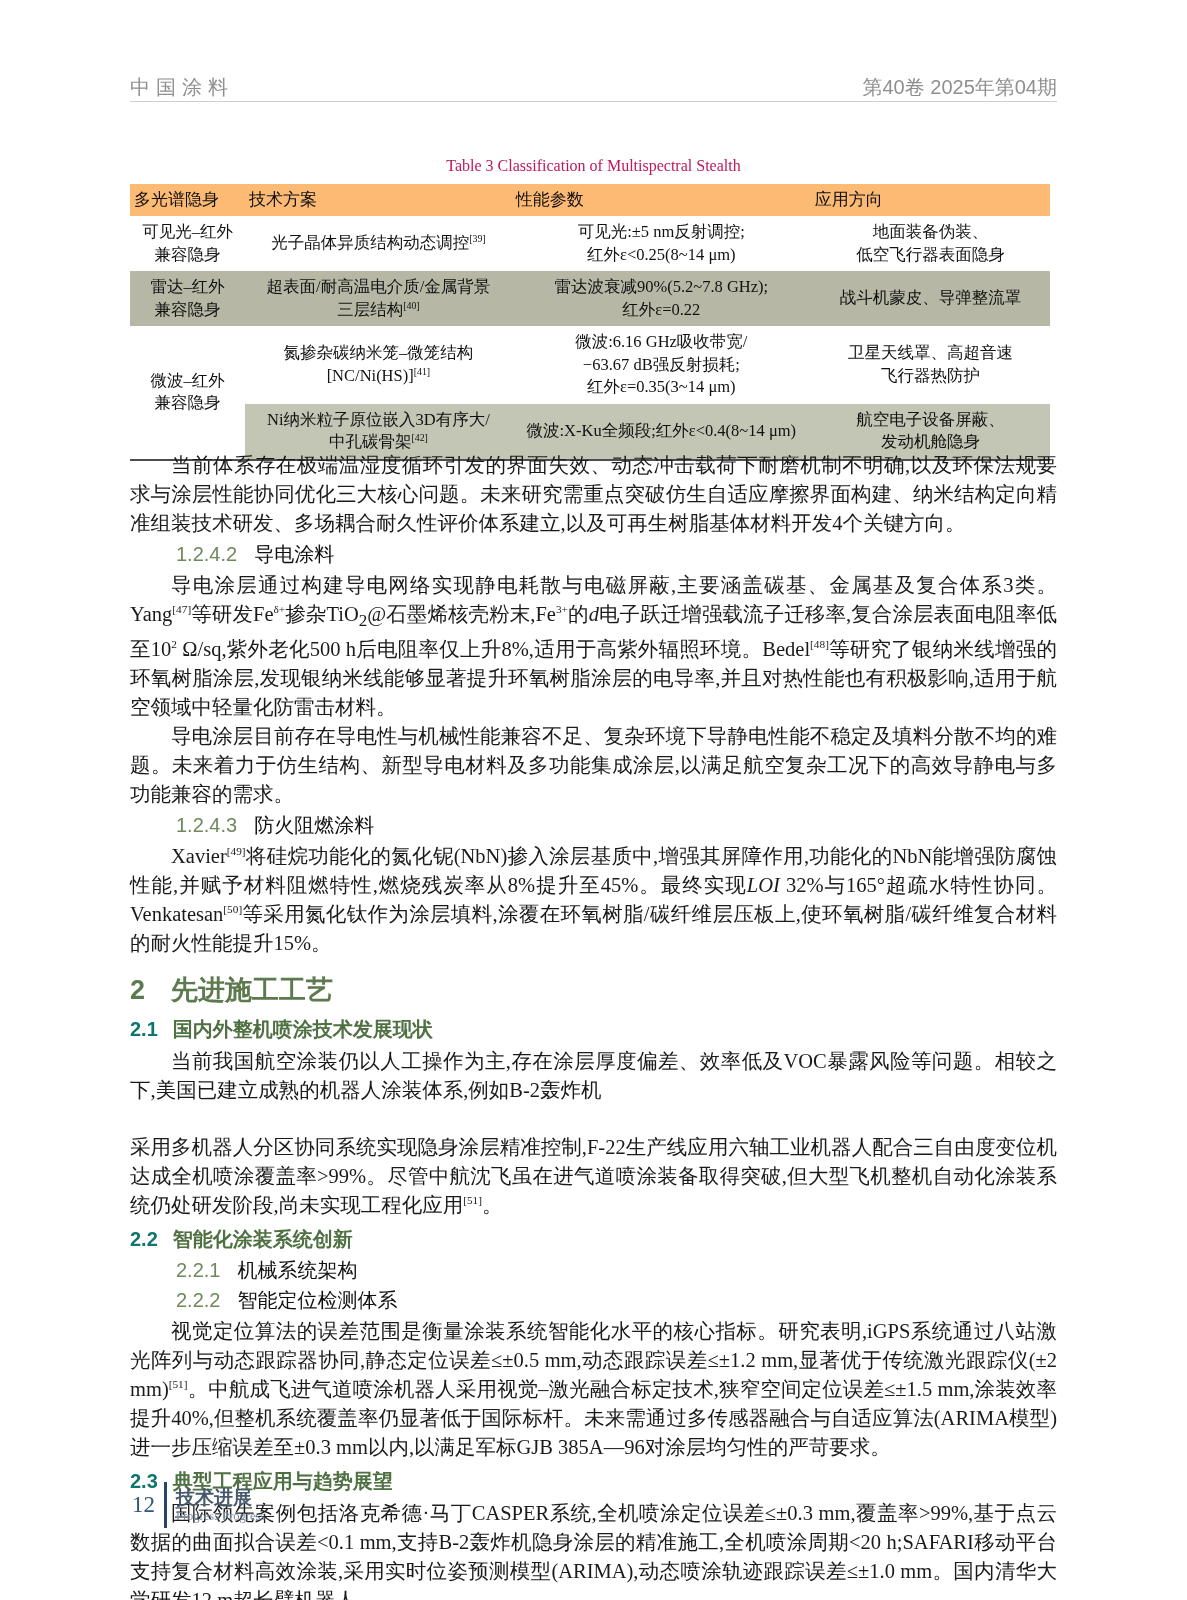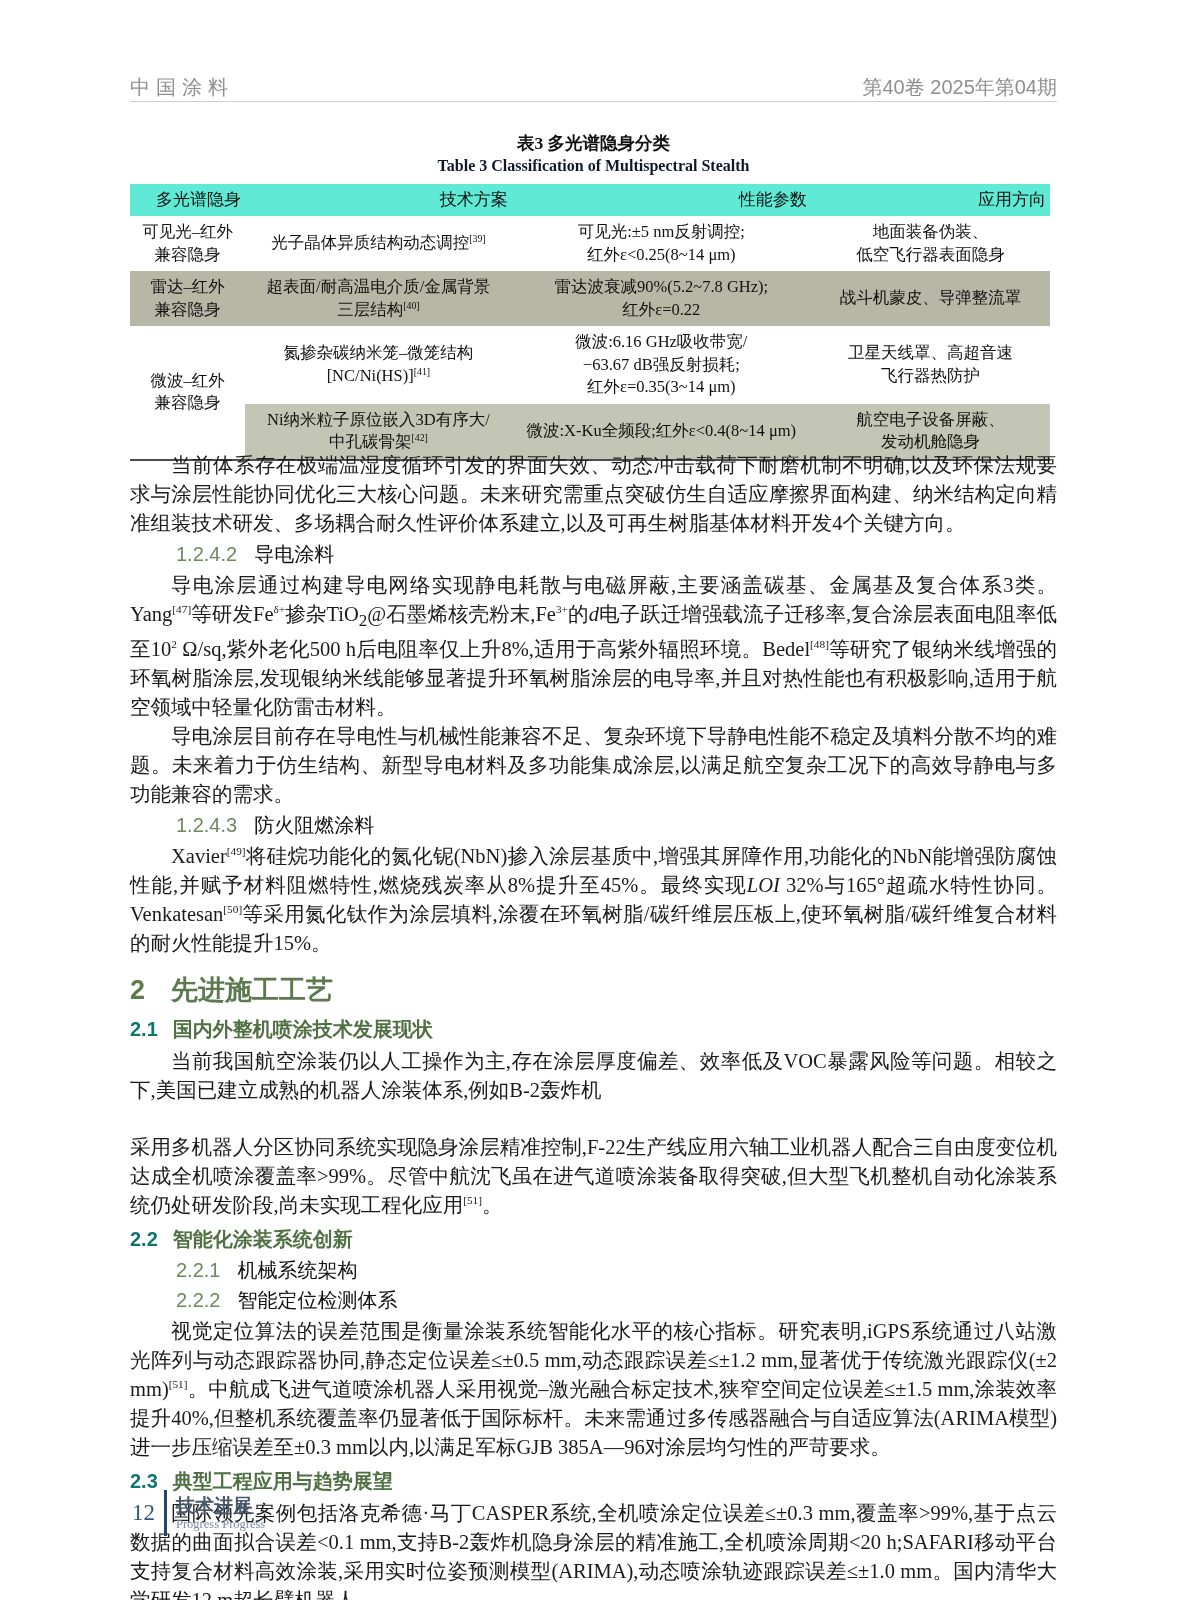--- a/index.html
+++ b/index.html
@@ -13,27 +13,27 @@
     display:flex;justify-content:space-between;align-items:baseline;
     font-family:"Liberation Sans","DejaVu Sans",sans-serif;
     font-size:20px;color:#8f8f8f;
   }
   .page-header .journal{letter-spacing:6px;}
   .header-rule{position:absolute;top:101px;left:130px;right:130px;border-top:1px solid #cfcfcf;}
   
   .caption-zh{position:absolute;top:131px;left:0;width:100%;text-align:center;
     font-size:17.5px;font-weight:bold;color:#111;}
   .caption-en{position:absolute;top:157px;left:0;width:100%;text-align:center;
-    font-size:16px;font-weight:bold;color:#0f172a;}
+    font-size:16px;font-weight:normal;color:#be185d;}
   
   .tbl-wrap{position:absolute;top:184px;left:130px;width:920px;}
   table.stealth{width:100%;border-collapse:collapse;border-bottom:2.5px solid #4d4d4d;}
   table.stealth th{
-    background:#5eead4;font-weight:normal;font-size:17px;color:#111;
-    padding:5px 4px;line-height:22px;text-align:right;
+    background:#fdba74;font-weight:normal;font-size:17px;color:#111;
+    padding:5px 4px;line-height:22px;text-align:left;
   }
   table.stealth td{
     font-size:16.5px;line-height:22.5px;text-align:center;vertical-align:middle;
     padding:5px 4px;color:#111;
   }
   tr.band td{background:#b6b8a5;}
   tr.band-light td{background:#c4c6b5;}
   td.cat{background:#ffffff !important;}
   table.stealth sup{font-size:0.6em;line-height:0;}
   
@@ -45,39 +45,38 @@
   .h1{margin:14px 0 8px;font-family:"Liberation Sans","DejaVu Sans",sans-serif;
     font-size:27px;font-weight:bold;color:#5d7a4e;}
   .h1 .hnum{margin-right:26px;}
   .h2{margin:6px 0 4px;font-family:"Liberation Sans","DejaVu Sans",sans-serif;
     font-size:20px;font-weight:bold;color:#4f7042;}
   .h2 .hnum{margin-right:15px;color:#0f766e;}
   .h3{margin:3px 0;font-size:20px;}
   .h3 .hnum{font-family:"Liberation Sans","DejaVu Sans",sans-serif;color:#6e8a5c;margin-right:17px;margin-left:46px;}
   .h3 .htitle{color:#111;}
   
-  .page-footer{position:absolute;left:132px;top:1482px;display:flex;align-items:center;margin-top:8px;}
+  .page-footer{position:absolute;left:132px;top:1482px;display:flex;align-items:center;}
   .page-footer .pageno{font-size:23px;color:#33567c;margin-right:9px;}
   .page-footer .bar{width:3px;height:46px;background:#24466b;margin-right:9px;}
   .page-footer .sec-zh{font-family:"Liberation Sans","DejaVu Sans",sans-serif;
     font-size:19px;font-weight:bold;color:#45586c;line-height:22px;}
   .page-footer .sec-en{font-size:12.5px;color:#7b8ba0;line-height:15px;}
 </style>
 </head>
 <body>
 
 <div class="page">
 
   <div class="page-header">
     <span class="journal">中国涂料</span>
     <span class="issue">第40卷  2025年第04期</span>
   </div>
   <div class="header-rule"></div>
 
-  <div class="caption-zh">表3  多光谱隐身分类</div>
   <div class="caption-en">Table 3  Classification of Multispectral Stealth</div>
 
   <div class="tbl-wrap">
     <table class="stealth">
       <colgroup>
         <col style="width:12.5%">
           <col style="width:29%">
           <col style="width:32.5%">
           <col style="width:26%">
       </colgroup>

